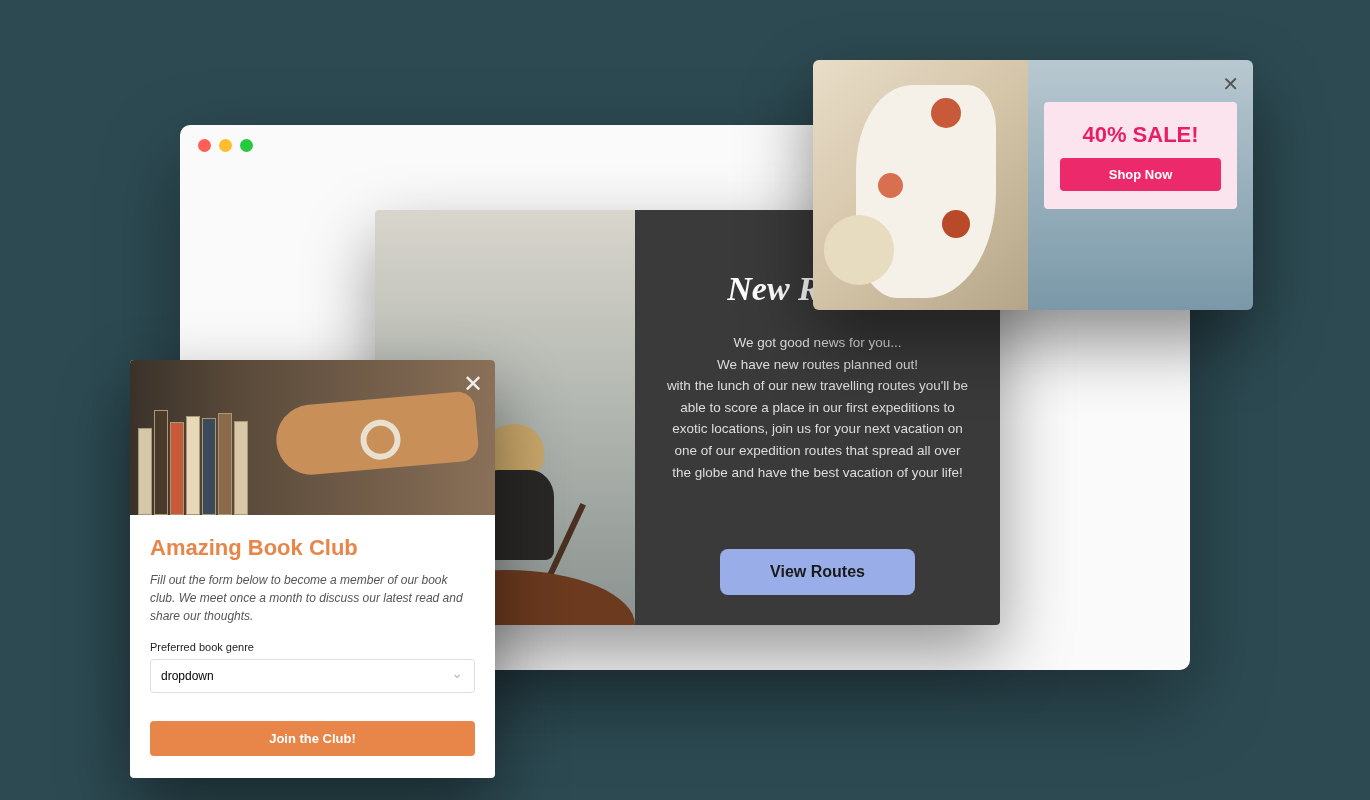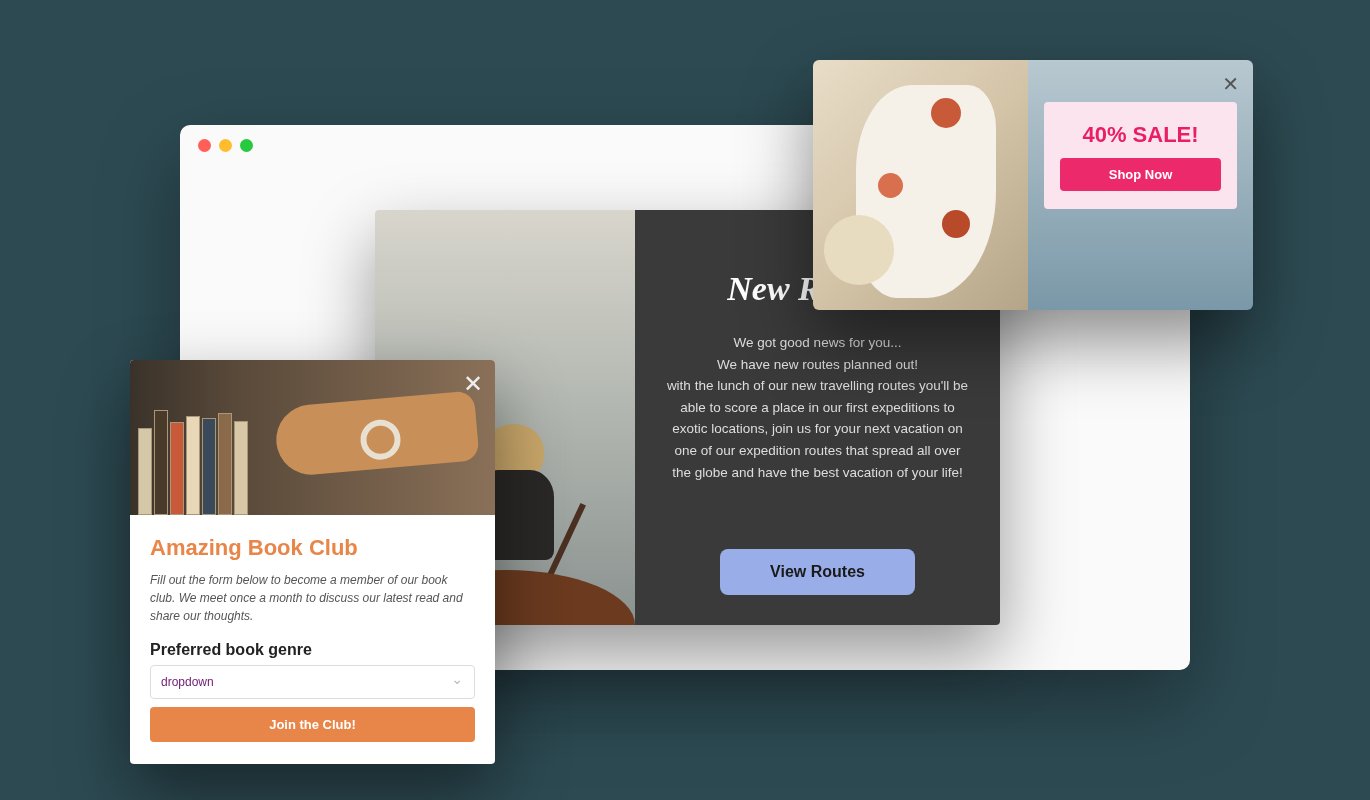--- a/index.html
+++ b/index.html
@@ -308,36 +308,36 @@
   margin-bottom: 10px;
 }
 .book-body {
   font-size: 12px;
   color: #555;
   line-height: 1.5;
   margin-bottom: 16px;
   font-style: italic;
 }
 .book-label {
-  font-size: 16px;
-  font-weight: 700;
+  font-size: 11px;
+  font-weight: 400;
   color: #222;
   margin-bottom: 6px;
   display: block;
 }
 .book-select {
   width: 100%;
   padding: 9px 10px;
   border: 1px solid #ddd;
   border-radius: 4px;
   font-size: 12px;
-  color: #701a75;
+  color: #000000;
   background: #fff;
   appearance: none;
-  margin-bottom: 8px;
+  margin-bottom: 28px;
   cursor: pointer;
   position: relative;
 }
 .select-wrap {
   position: relative;
 }
 .select-wrap::after {
   content: '⌄';
   position: absolute;
   right: 12px;

